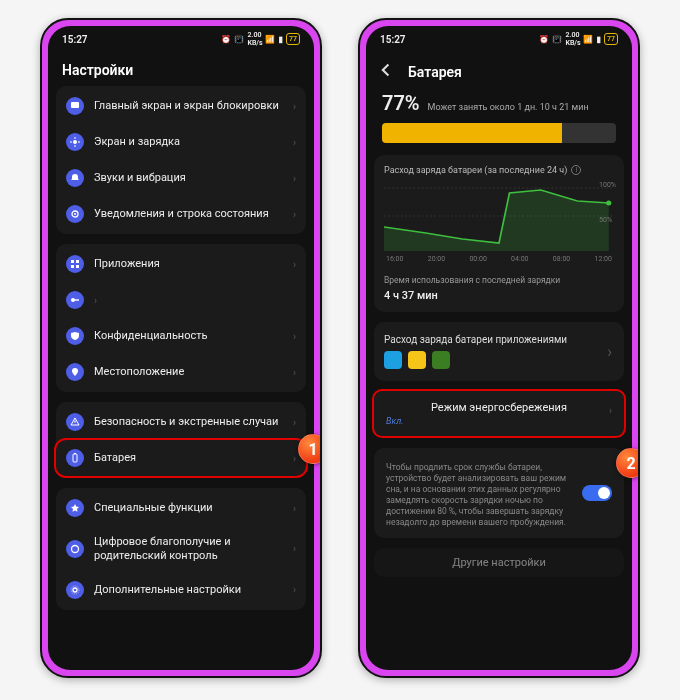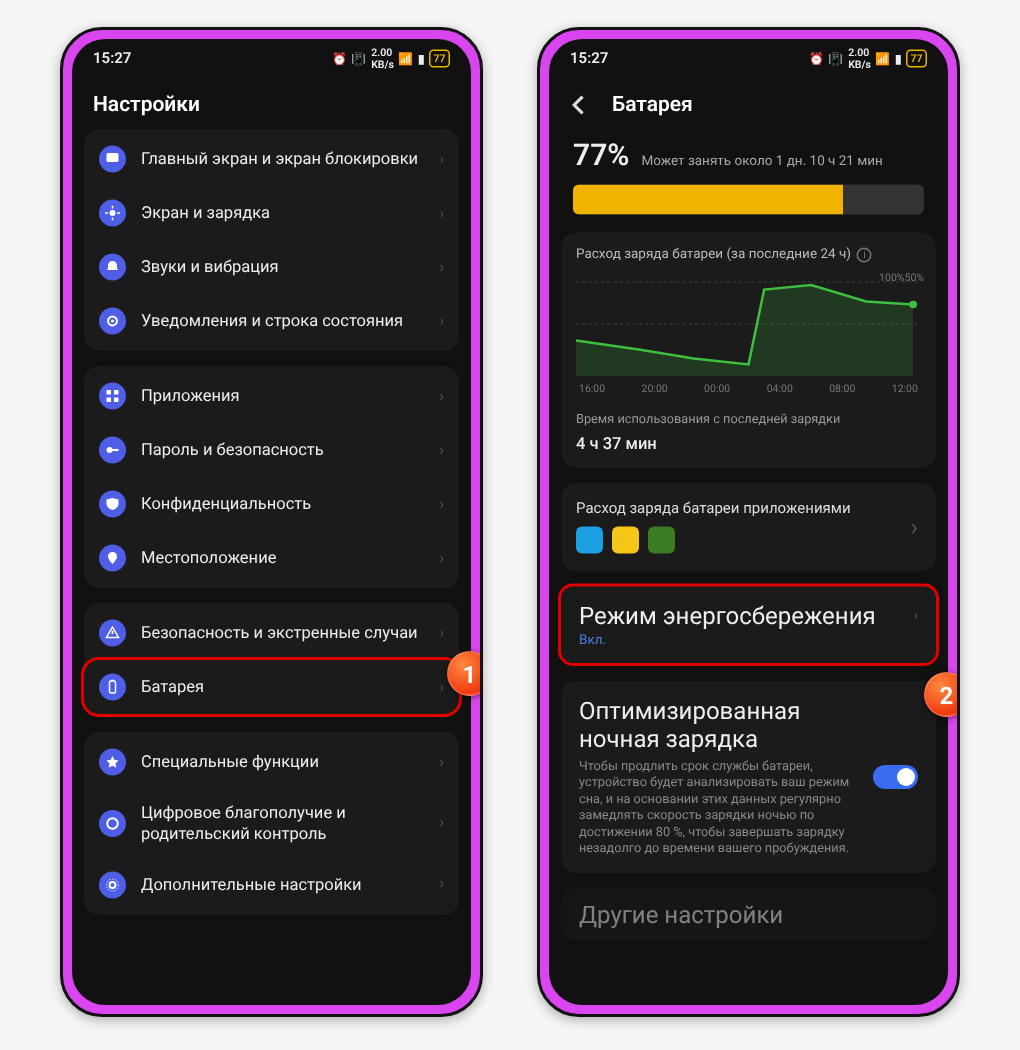--- a/index.html
+++ b/index.html
@@ -43,21 +43,21 @@
   }
   .statusbar .right { display: flex; align-items: center; gap: 3px; font-size: 8px; }
   .statusbar .batt-pill {
     display: inline-flex; align-items: center;
     border: 1px solid #e6b800; border-radius: 3px;
     padding: 0 2px; color: #e6b800; font-size: 7px; line-height: 10px;
   }
   .header {
     padding: 10px 14px 8px;
     display: flex;
-    align-items: flex-start;
+    align-items: center;
     gap: 14px;
   }
   .header .back { width: 14px; color: #ddd; }
   .header h1 { font-size: 14px; font-weight: 600; color: #fff; }
   .content { padding: 0 8px 8px; }
 
   .section {
     background: #1b1b1b;
     border-radius: 10px;
     padding: 2px 0;
@@ -113,37 +113,37 @@
     background: #1b1b1b;
     border-radius: 10px;
     padding: 10px;
     margin-bottom: 10px;
   }
   .card-title { font-size: 9px; color: #bbb; display: flex; align-items: center; gap: 4px; margin-bottom: 6px;}
   .card-title .info { width:10px; height:10px; border:1px solid #777; border-radius:50%; font-size:7px; color:#777; display:inline-flex; align-items:center; justify-content:center; }
   .chart { height: 70px; position: relative; margin-bottom: 4px;}
   .chart svg { width: 100%; height: 100%; }
   .axis-x { display: flex; justify-content: space-between; font-size: 7px; color: #777; padding: 0 2px 4px;}
-  .axis-y { position: absolute; right: -2px; top: 0; bottom: 0; display: flex; flex-direction: row; justify-content: space-between; font-size: 7px; color: #777;}
+  .axis-y { position: absolute; right: -2px; top: 0; bottom: 0; display: flex; flex-direction: column; justify-content: space-between; font-size: 7px; color: #777;}
   .stats { display: flex; gap: 10px; margin-top: 8px;}
   .stat { flex:1; }
   .stat .h { font-size: 8.5px; color: #999; line-height: 1.25; margin-bottom: 3px;}
   .stat .v { font-size: 11px; color: #eee; font-weight: 500;}
 
   .sub-head { font-size: 10px; color: #ddd; padding: 2px 0 6px; }
   .app-icons { display: flex; gap: 6px; }
   .app-icons .app { width: 18px; height: 18px; border-radius: 4px; }
 
   .row2 {
     display: flex; flex-direction: column;
     padding: 10px 12px;
     position: relative;
   }
-  .row2 .ttl { font-size: 16px; color: #eee; }
-  .row2 .sub { font-size: 9px; color: #4f7de0; margin-top: 2px;}
+  .row2 .ttl { font-size: 11px; color: #eee; text-align: center; }
+  .row2 .sub { font-size: 9px; color: #4f7de0; margin-top: 2px; font-style: italic;}
   .row2 .desc { font-size: 8.5px; color: #888; margin-top: 4px; line-height: 1.3;}
   .row2 .chev2 { position: absolute; right: 12px; top: 14px; color:#555; font-size:10px;}
   .toggle {
     position: absolute; right: 12px; top: 50%; transform: translateY(-50%);
     width: 30px; height: 16px; background: #3a6cf0; border-radius: 16px;
   }
   .toggle::after {
     content: ""; position: absolute; right: 2px; top: 2px;
     width: 12px; height: 12px; background: #fff; border-radius: 50%;
   }
@@ -231,21 +231,20 @@
           <span class="lbl">Приложения</span>
           <span class="chev">›</span>
         </div>
         <div class="row">
           <span class="icn">
               <svg viewBox="0 0 10 10">
                 <circle cx="3" cy="5" r="2"></circle>
                 <rect x="4" y="4.3" width="5" height="1.4"></rect>
               </svg>
             </span>
-          <span class="lbl">Пароль и безопасность</span>
           <span class="chev">›</span>
         </div>
         <div class="row">
           <span class="icn">
               <svg viewBox="0 0 10 10">
                 <path d="M5 1l4 1v3c0 2-2 3.5-4 4-2-.5-4-2-4-4V2z"></path>
               </svg>
             </span>
           <span class="lbl">Конфиденциальность</span>
           <span class="chev">›</span>
@@ -400,21 +399,20 @@
         <span class="chev" style="position:absolute; right:12px; top:50%; transform:translateY(-50%); color:#555;">›</span>
       </div>
 
       <div class="card highlight row2" style="margin-bottom:10px;">
         <span class="ttl">Режим энергосбережения</span>
         <span class="sub">Вкл.</span>
         <span class="chev2">›</span>
       </div>
 
       <div class="card row2" style="padding-right:48px;">
-        <span class="ttl">Оптимизированная ночная зарядка</span>
         <span class="desc">Чтобы продлить срок службы батареи, устройство будет анализировать ваш режим сна, и на основании этих данных регулярно замедлять скорость зарядки ночью по достижении 80 %, чтобы завершать зарядку незадолго до времени вашего пробуждения.</span>
         <span class="toggle"></span>
       </div>
 
       <div class="card row2 dim" style="opacity:.5; padding:8px 12px;">
         <span class="ttl">Другие настройки</span>
       </div>
     </div>
   </div>
   <div class="marker" style="top:428px; right:-8px;">2</div>

